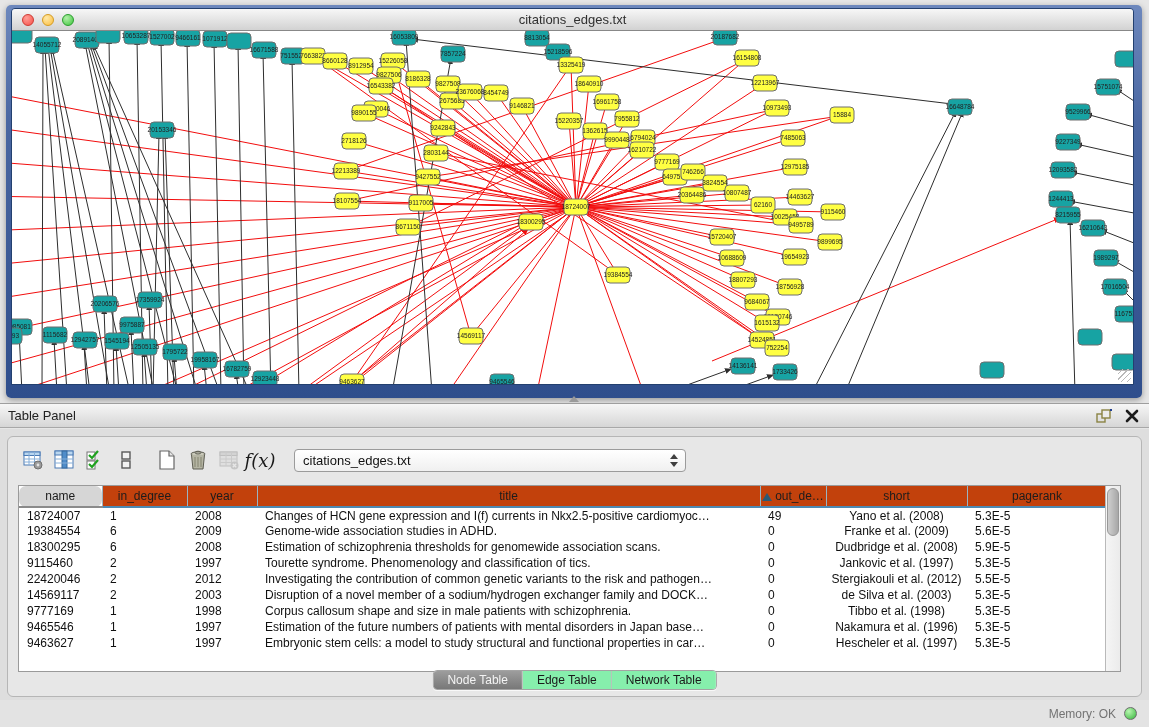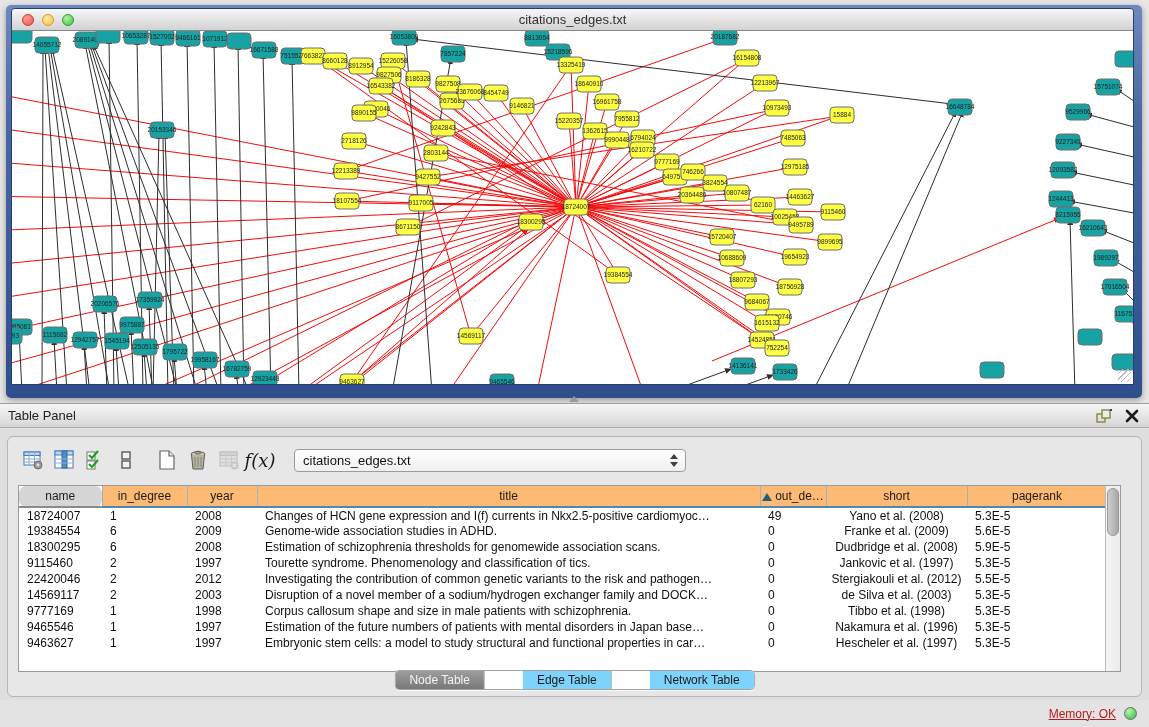--- a/index.html
+++ b/index.html
@@ -49,42 +49,42 @@
   .combo .arrows { position:absolute; right:7px; top:4px; }
   .combo .arrows div { width:0; height:0; border-left:4px solid transparent; border-right:4px solid transparent; }
   .combo .up { border-bottom:5px solid #3f3f3f; margin-bottom:3px; }
   .combo .dn { border-top:5px solid #3f3f3f; }
 
   
   .tbl { position:absolute; left:10px; top:48px; width:1103px; height:187px; background:#fff;
     border:1px solid #9a9a9a; display:flex; }
   .tbl-main { flex:1; overflow:hidden; }
   table { border-collapse:collapse; table-layout:fixed; width:1088px; }
-  th { height:21px; background:#fdba74; border-right:1px solid #9ab4c2; border-bottom:2px solid #4d89b2;
+  th { height:21px; background:#c2410c; border-right:1px solid #9ab4c2; border-bottom:2px solid #4d89b2;
        font-size:12px; font-weight:normal; color:#1c1c1c; text-align:center; overflow:hidden; white-space:nowrap; }
   th.gray { background:#d6d6d6; border-bottom-color:#8a8a8a; }
   td { height:16px; font-size:12px; color:#101010; white-space:nowrap; overflow:hidden; padding:0 4px 0 8px; }
   td.center { text-align:center; padding:0 2px; }
   .sort-tri { display:inline-block; width:0; height:0; border-left:5px solid transparent;
     border-right:5px solid transparent; border-bottom:8px solid #2b5a76; margin-right:3px; vertical-align:-1px; }
   .vscroll { flex:0 0 15px; background:linear-gradient(90deg,#f5f5f5,#ebebeb); border-left:1px solid #b9b9b9; position:relative; }
   .vthumb { position:absolute; left:1px; right:1px; top:2px; height:48px; border-radius:7px;
     background:linear-gradient(90deg,#cfcfcf,#a7a7a7); border:1px solid #989898; }
 
   
   .tabs { position:absolute; left:50%; transform:translateX(-50%); bottom:6px; height:20px; display:flex;
-    border:1px solid #a3a3a3; border-radius:4px; overflow:hidden; background:#fff; box-shadow:0 1px 0 rgba(255,255,255,.7);gap:38px; }
+    border:1px solid #a3a3a3; border-radius:4px; overflow:hidden; background:#fff; box-shadow:0 1px 0 rgba(255,255,255,.7); }
   .tab { font-size:12px; color:#1a1a1a; display:flex; align-items:center; justify-content:center;
-    padding:0 14px; min-width:88px; border-right:1px solid #bdbdbd; cursor:pointer; background:#7dd3fc; }
+    padding:0 14px; min-width:88px; border-right:1px solid #bdbdbd; cursor:pointer; background:#86efac; }
   .tab:last-child { border-right:none; }
   .tab.selected { background:linear-gradient(#9d9d9d,#787878); color:#f4f4f4; }
 
   
   .status-bar { position:absolute; left:0; top:700px; width:1149px; height:27px; background:#e3e3e3;
-    display:flex; align-items:center; justify-content:flex-end; padding-right:12px; font-size:12px; color:#b91c1c;text-decoration:underline; }
+    display:flex; align-items:center; justify-content:flex-end; padding-right:12px; font-size:12px; color:#737373; }
   .mem-dot { width:13px; height:13px; border-radius:50%; margin-left:8px;
     background:radial-gradient(circle at 35% 30%,#b8f7b0,#35b43b); border:1px solid #6d6d6d; }
 
   .node-label { font-size:6.5px; fill:#222; text-anchor:middle; pointer-events:none; }
 </style>
 </head>
 <body>
 
 <div class="net-window">
   <div class="net-inner">

